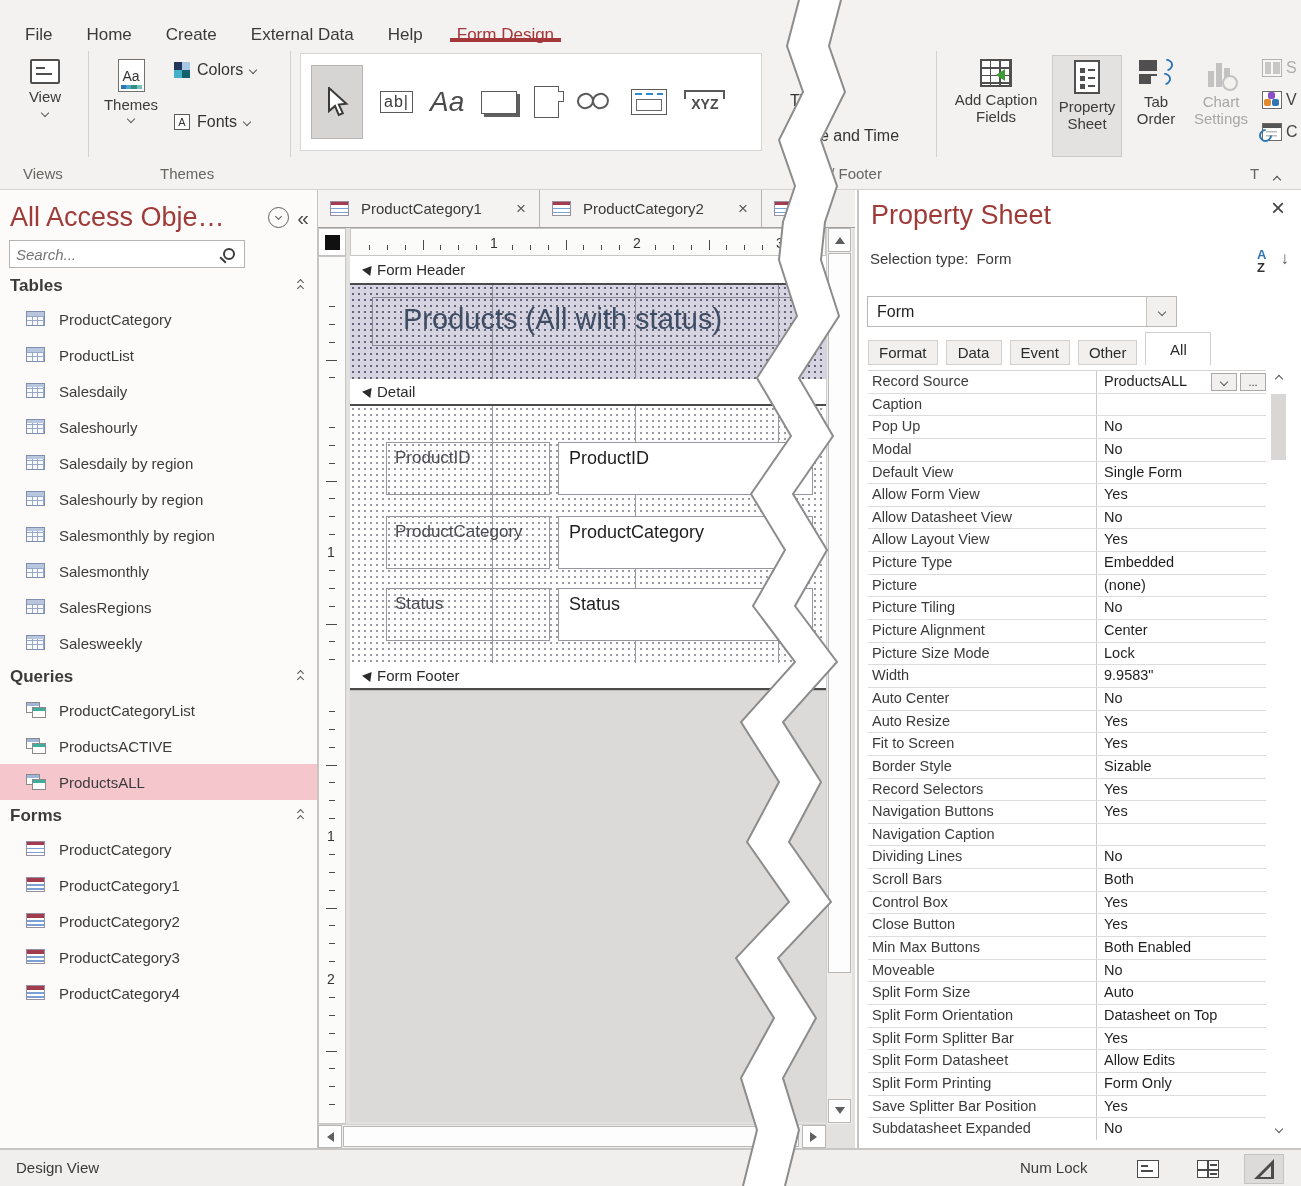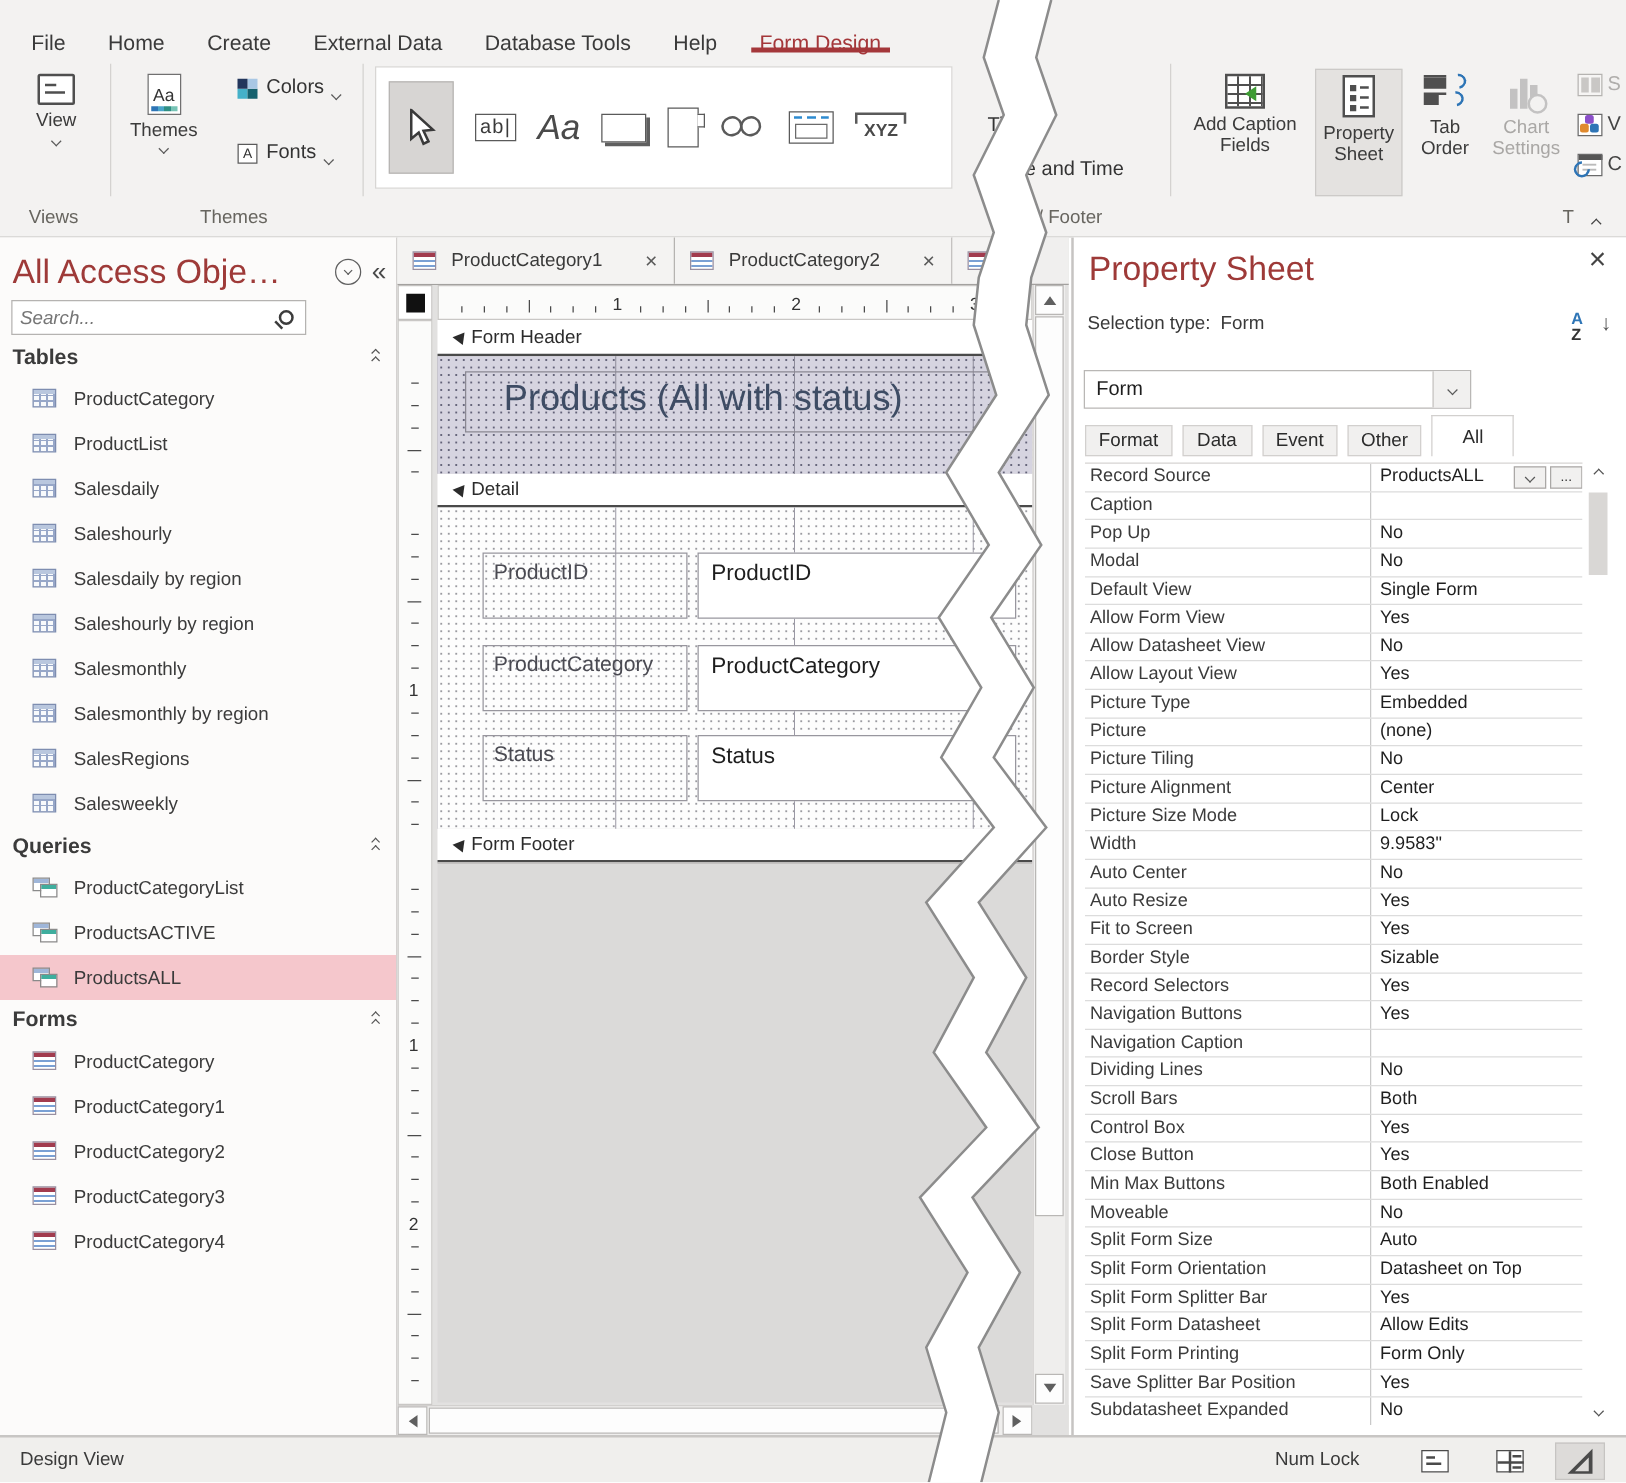--- a/index.html
+++ b/index.html
@@ -28,21 +28,21 @@
     linear-gradient(#4f4f4f,#4f4f4f) 4px 12px/16px 2px no-repeat,#fff;}
   .icothemes{width:27px;height:33px;border:1.5px solid #707070;background:#fff;position:relative;display:flex;align-items:center;justify-content:center;font-size:14px;color:#333;}
   .icothemes::after{content:'';position:absolute;left:2px;right:2px;bottom:2px;height:4px;
     background:linear-gradient(to right,#2e75b6 0 25%,#4ba6c9 25% 50%,#2f8f84 50% 75%,#76c3b5 75%);}
   .icocolors{width:16px;height:16px;background:
     linear-gradient(#22365c,#22365c) 0 0/8px 8px no-repeat,
     linear-gradient(#a8c7e4,#a8c7e4) 8px 0/8px 8px no-repeat,
     linear-gradient(#15616e,#15616e) 8px 8px/8px 8px no-repeat,
     linear-gradient(#45b1c9,#45b1c9) 0 8px/8px 8px no-repeat;}
   .icofonts{width:16px;height:16px;border:1.5px solid #5a5a5a;display:flex;align-items:center;justify-content:center;font-size:11px;color:#333;background:#fff;}
-  .rsmall{position:absolute;display:flex;align-items:flex-end;gap:7px;font-size:16px;color:#333;margin-left:16px;}
+  .rsmall{position:absolute;display:flex;align-items:center;gap:7px;font-size:16px;color:#333;}
   .icoaef{width:32px;height:28px;border:2px solid #4f4f4f;position:relative;background:
     repeating-linear-gradient(to right,transparent 0 8px,#4f4f4f 8px 9.5px),
     repeating-linear-gradient(to bottom,transparent 0 6px,#4f4f4f 6px 7.5px),#fff;}
   .icoaef::after{content:'';position:absolute;left:8px;top:8px;border:6px solid transparent;border-right:9px solid #3f9c35;}
   .icops{width:26px;height:34px;border:2px solid #4f4f4f;background:
     linear-gradient(#4f4f4f,#4f4f4f) 4px 6px/5px 5px no-repeat,
     linear-gradient(#4f4f4f,#4f4f4f) 12px 7px/7px 2px no-repeat,
     linear-gradient(#4f4f4f,#4f4f4f) 4px 14px/5px 5px no-repeat,
     linear-gradient(#4f4f4f,#4f4f4f) 12px 15px/7px 2px no-repeat,
     linear-gradient(#4f4f4f,#4f4f4f) 4px 22px/5px 5px no-repeat,
@@ -229,21 +229,20 @@
 <body>
 
 <div class="app">
 
   <div class="ribbon">
     <div class="rtabs" id="rtabs">
         <div class="rtab">File</div>
         <div class="rtab">Home</div>
         <div class="rtab">Create</div>
         <div class="rtab">External Data</div>
-        <div class="rtab">Database Tools</div>
         <div class="rtab">Help</div>
         <div class="rtab active">Form Design</div>
       </div>
     <div class="rbody">
 
       <div class="rbigbtn" style="left:16px;width:58px;">
         <span class="icoview"></span>
         <span class="blabel">View</span>
         <span class="chev" style="margin-top:5px;"></span>
       </div>
@@ -406,27 +405,27 @@
         <div class="nitem">
           <span class="nicon">
             <i class="tgrid"></i>
           </span>
           <span class="nlabel">Saleshourly by region</span>
         </div>
         <div class="nitem">
           <span class="nicon">
             <i class="tgrid"></i>
           </span>
+          <span class="nlabel">Salesmonthly by region</span>
+        </div>
+        <div class="nitem">
+          <span class="nicon">
+            <i class="tgrid"></i>
+          </span>
           <span class="nlabel">Salesmonthly</span>
-        </div>
-        <div class="nitem">
-          <span class="nicon">
-            <i class="tgrid"></i>
-          </span>
-          <span class="nlabel">Salesmonthly by region</span>
         </div>
         <div class="nitem">
           <span class="nicon">
             <i class="tgrid"></i>
           </span>
           <span class="nlabel">SalesRegions</span>
         </div>
         <div class="nitem">
           <span class="nicon">
             <i class="tgrid"></i>

